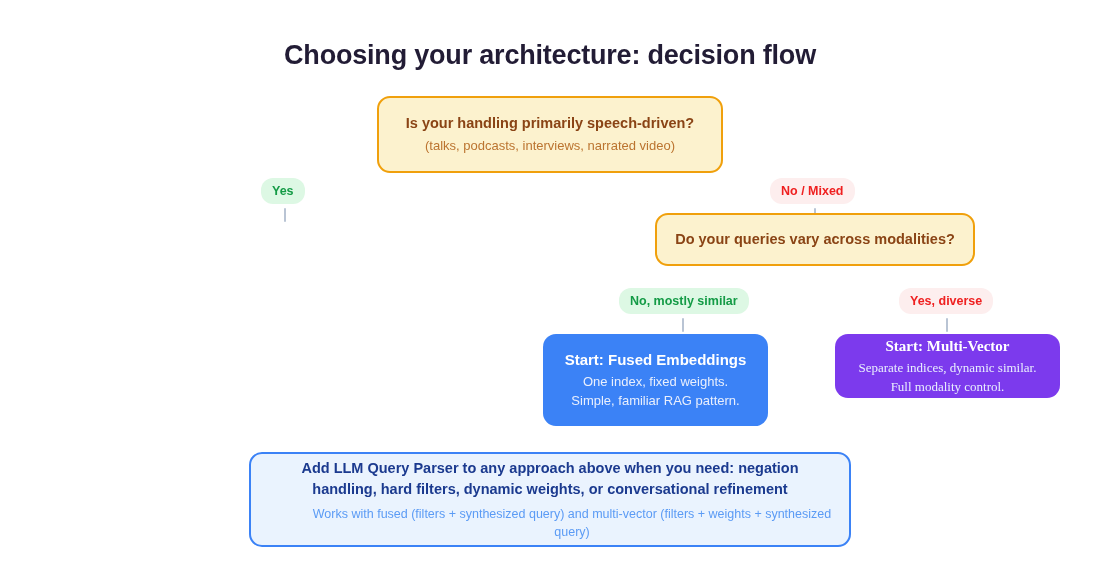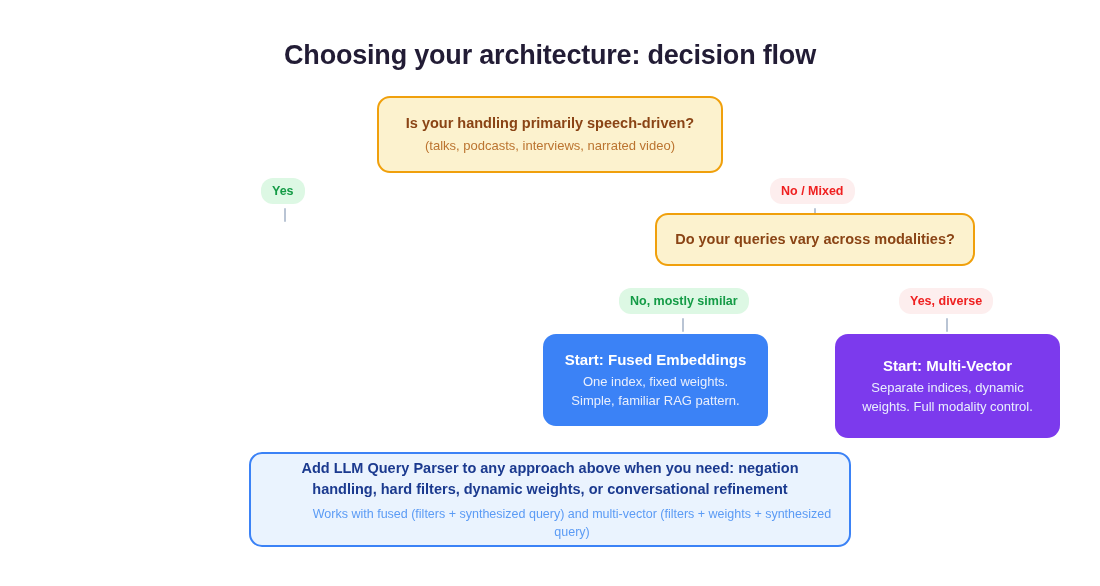--- a/index.html
+++ b/index.html
@@ -153,23 +153,23 @@
   <div class="connector" style="left:682px; top:318px; height:14px;"></div>
 
   <div class="node terminal blue" style="left:543px; top:334px; width:225px; height:92px;">
     <div class="headline">Start: Fused Embeddings</div>
     <div class="subline" style="max-width:180px;">One index, fixed weights. Simple, familiar RAG pattern.</div>
   </div>
 
   <div class="pill no" style="left:899px; top:288px;">Yes, diverse</div>
   <div class="connector" style="left:946px; top:318px; height:14px;"></div>
 
-  <div class="node terminal purple" style="left:835px; top:334px; width:225px; height:104px;">
+  <div class="node terminal purple" style="left:835px; top:334px; width:225px; height:64px;font-family:Liberation Serif, serif;">
     <div class="headline">Start: Multi-Vector</div>
-    <div class="subline" style="max-width:185px;">Separate indices, dynamic weights. Full modality control.</div>
+    <div class="subline" style="max-width:185px;">Separate indices, dynamic similar. Full modality control.</div>
   </div>
 
   <div class="footnote" style="left:249px; top:452px; width:602px; height:95px;">
     <div class="headline">Add LLM Query Parser to any approach above when you need: negation handling, hard filters, dynamic weights, or conversational refinement</div>
     <div class="subline">Works with fused (filters + synthesized query) and multi-vector (filters + weights + synthesized query)</div>
   </div>
 
 </div>
 
 </body></html>

